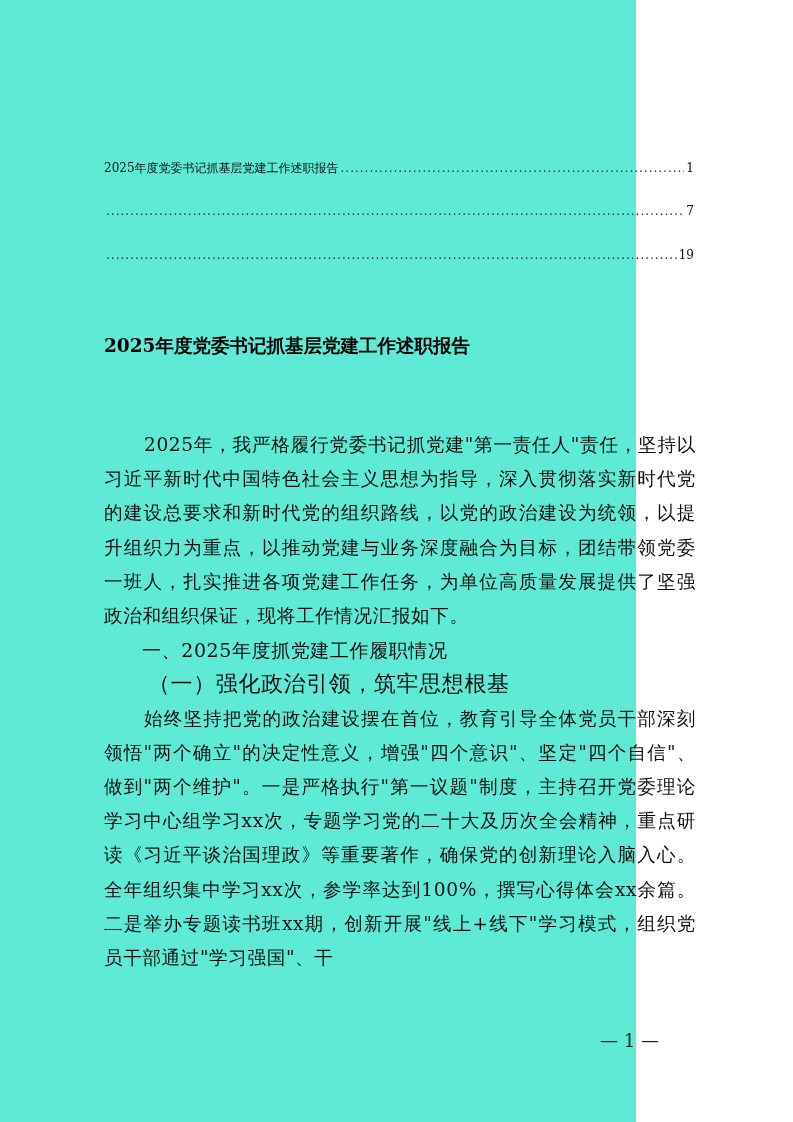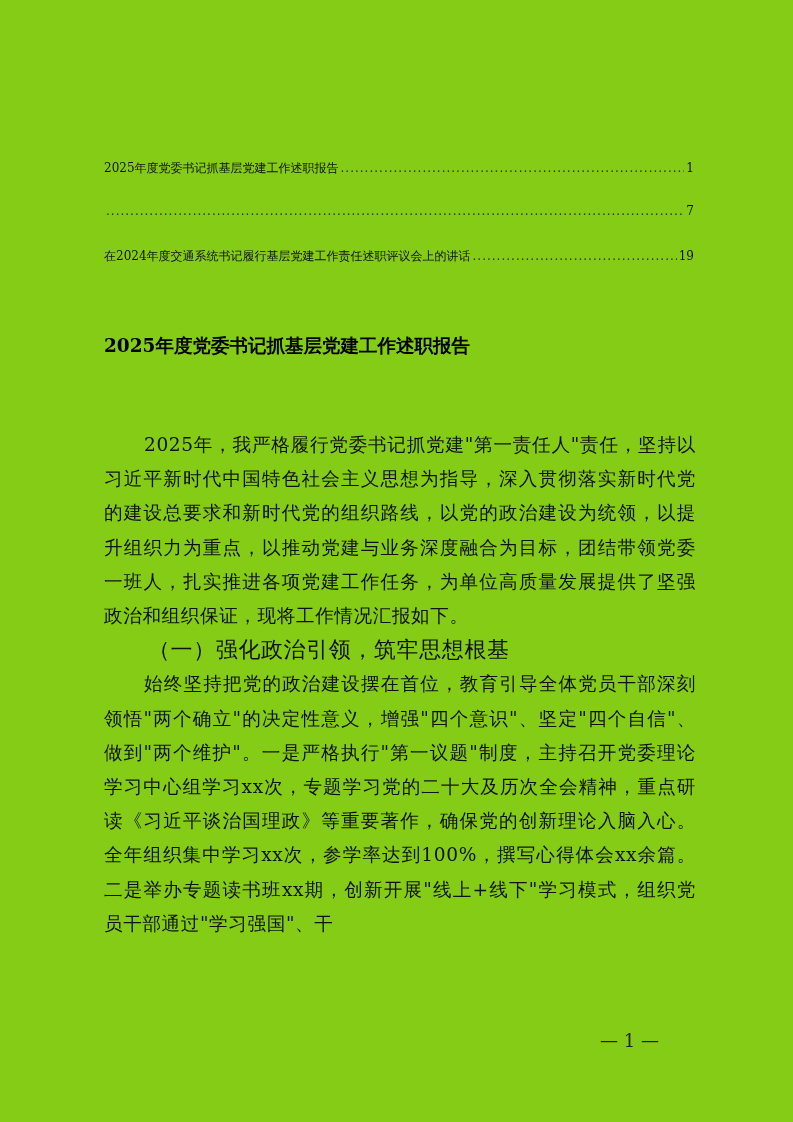--- a/index.html
+++ b/index.html
@@ -1,17 +1,17 @@
 <!DOCTYPE html>
 <html><head>
   <meta charset="utf-8">
   <style>
     html, body { margin: 0; padding: 0; background: #ffffff; }
     body { width: 793px; height: 1122px; position: relative; overflow: hidden; color: #111; }
-    .page { position: absolute; left: 0; top: 0; width: 793px; height: 1122px; background: #84cc16; }
+    .page { position: absolute; left: 0; top: 0; width: 636px; height: 1122px; background: #5eead4; }
     .toc { position: absolute; left: 104px; top: 160px; width: 590px; }
     .toc-entry { display: flex; align-items: baseline; height: 44px; font-family: "DejaVu Serif", "Liberation Serif", serif; font-size: 12px; color: #111; }
     .toc-entry .t { white-space: nowrap; }
     .toc-entry .dots { flex: 1; overflow: hidden; white-space: nowrap; margin: 0 2px; letter-spacing: 1px; color: #333; }
     .toc-entry .dots::after { content: "........................................................................................................................................................................................................................................"; }
     .toc-entry .pg { white-space: nowrap; }
     .doc-title { position: absolute; left: 104px; top: 333px; font-family: "DejaVu Serif", "Liberation Serif", serif; font-weight: bold; font-size: 18.5px; color: #000; white-space: nowrap; }
     .body { position: absolute; left: 104px; top: 428px; width: 592px; font-family: "DejaVu Serif", "Liberation Serif", serif; font-size: 18.6px; line-height: 34.2px; color: #111; text-align: justify; text-align-last: left; letter-spacing: 0.6px; }
     .body p { margin: 0; }
     .indent { text-indent: 40px; }
@@ -28,28 +28,28 @@
     <div class="toc-entry">
       <span class="t">2025年度党委书记抓基层党建工作述职报告</span>
       <span class="dots"></span>
       <span class="pg">1</span>
     </div>
     <div class="toc-entry">
       <span class="dots"></span>
       <span class="pg">7</span>
     </div>
     <div class="toc-entry">
-      <span class="t">在2024年度交通系统书记履行基层党建工作责任述职评议会上的讲话</span>
       <span class="dots"></span>
       <span class="pg">19</span>
     </div>
   </div>
 
   <div class="doc-title">2025年度党委书记抓基层党建工作述职报告</div>
 
   <div class="body">
     <p class="indent">2025年，我严格履行党委书记抓党建"第一责任人"责任，坚持以习近平新时代中国特色社会主义思想为指导，深入贯彻落实新时代党的建设总要求和新时代党的组织路线，以党的政治建设为统领，以提升组织力为重点，以推动党建与业务深度融合为目标，团结带领党委一班人，扎实推进各项党建工作任务，为单位高质量发展提供了坚强政治和组织保证，现将工作情况汇报如下。</p>
+    <p class="h1">一、2025年度抓党建工作履职情况</p>
     <p class="h2">（一）强化政治引领，筑牢思想根基</p>
     <p class="indent">始终坚持把党的政治建设摆在首位，教育引导全体党员干部深刻领悟"两个确立"的决定性意义，增强"四个意识"、坚定"四个自信"、做到"两个维护"。一是严格执行"第一议题"制度，主持召开党委理论学习中心组学习xx次，专题学习党的二十大及历次全会精神，重点研读《习近平谈治国理政》等重要著作，确保党的创新理论入脑入心。全年组织集中学习xx次，参学率达到100%，撰写心得体会xx余篇。二是举办专题读书班xx期，创新开展"线上+线下"学习模式，组织党员干部通过"学习强国"、干</p>
   </div>
 
   <div class="footer">— 1 —</div>
 </div>
 
 </body></html>

